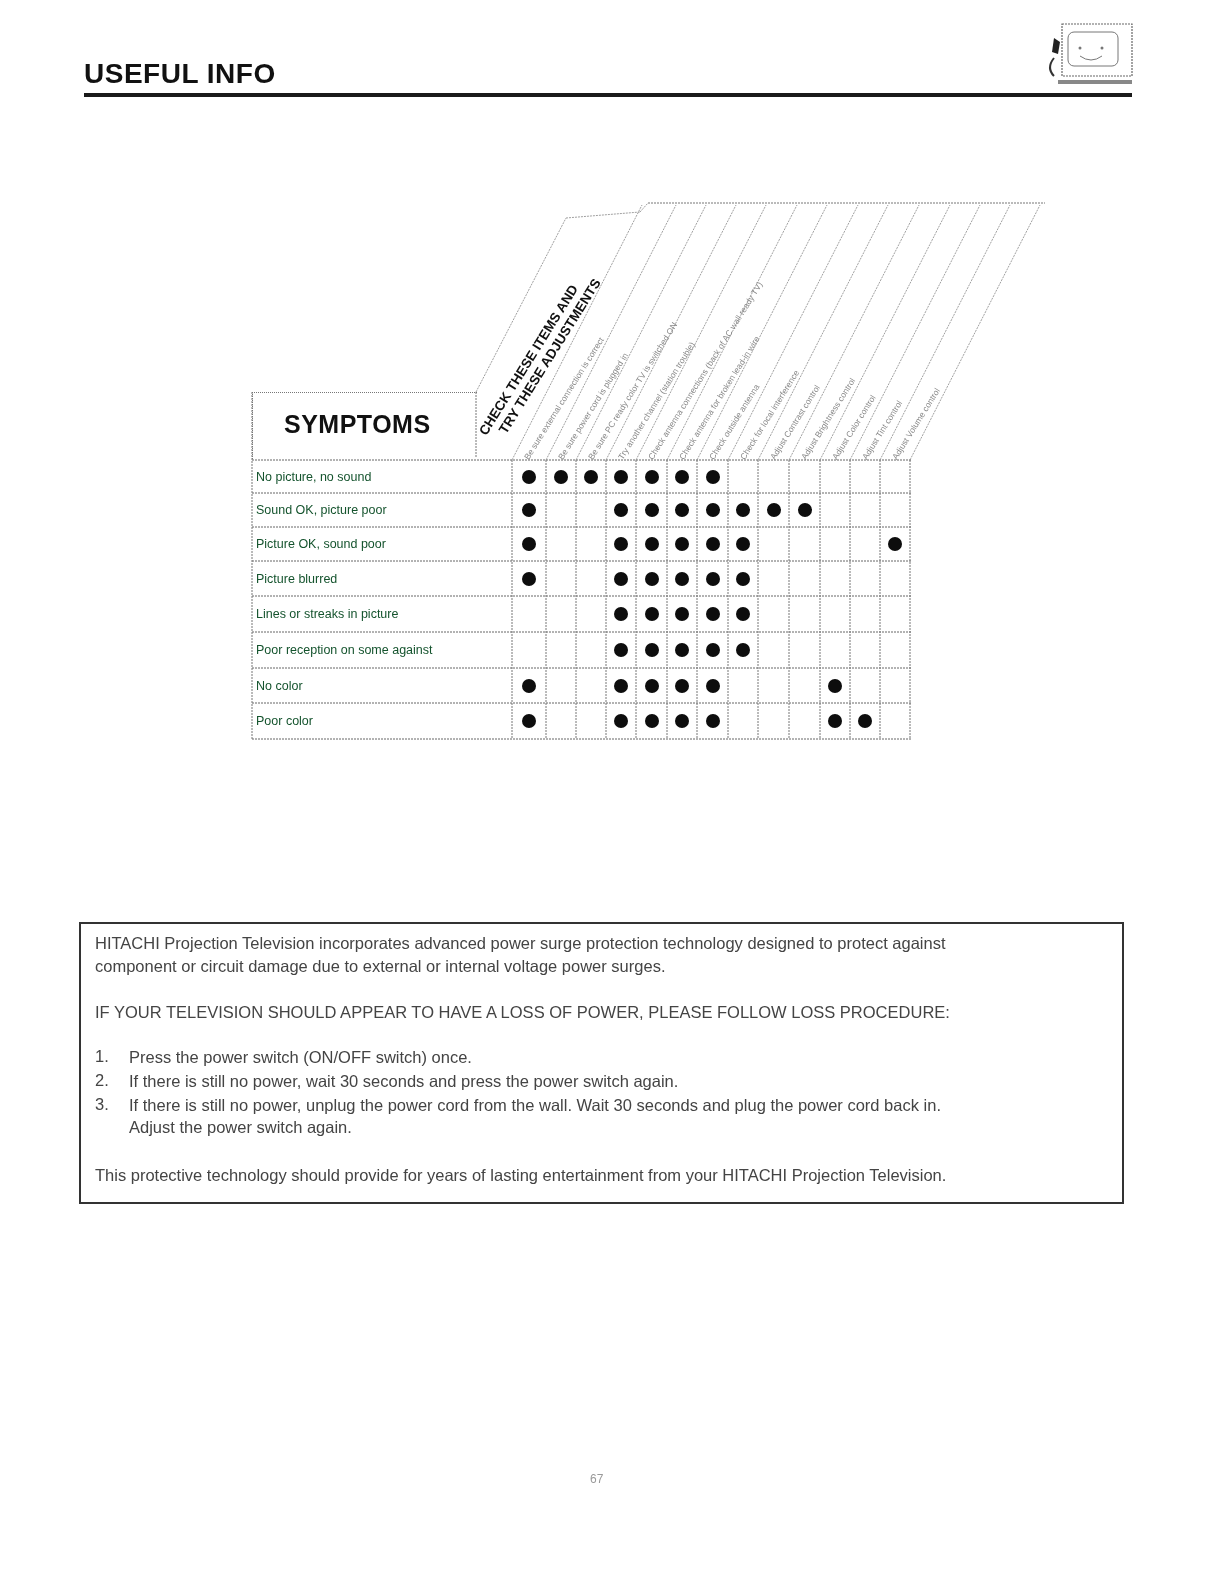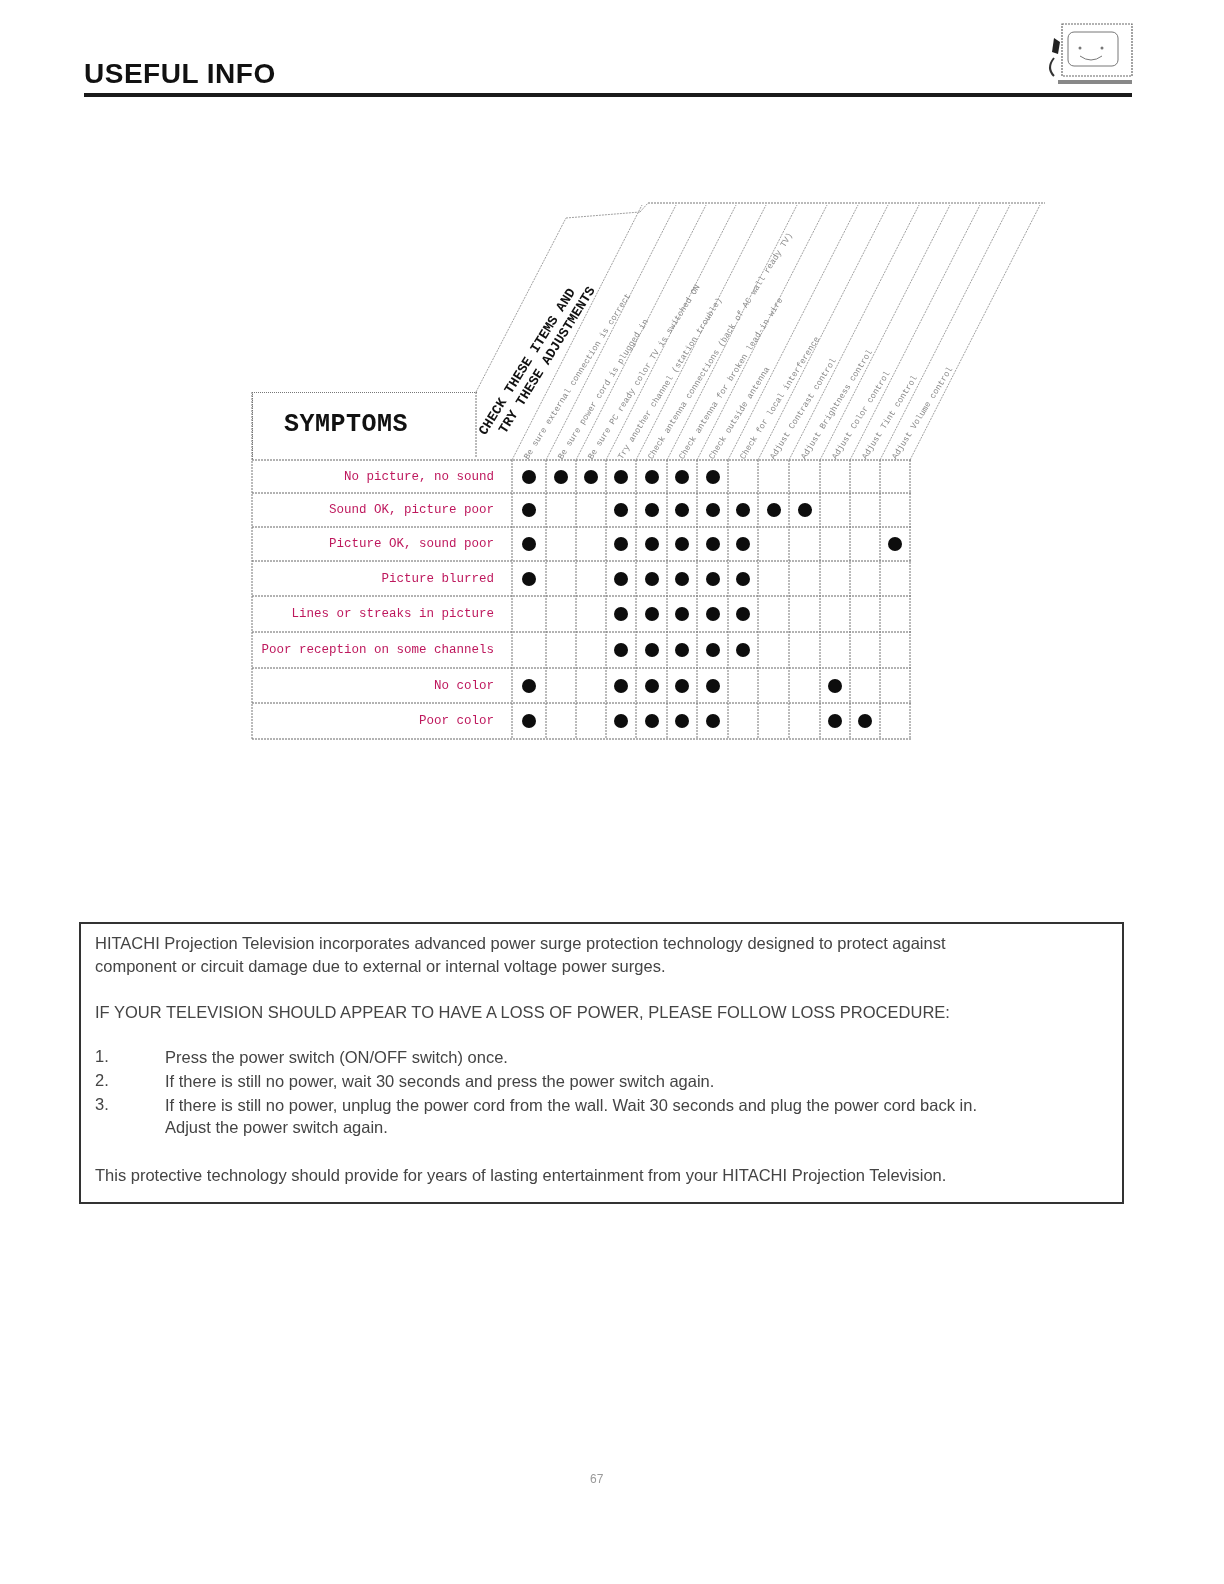--- a/index.html
+++ b/index.html
@@ -12,59 +12,59 @@
       position: absolute; left: 84px; top: 58px;
       font-size: 28px; font-weight: bold; letter-spacing: 0.5px; color: #111;
     }
     .title-rule {
       position: absolute; left: 84px; top: 93px; width: 1048px; height: 4px;
       background: #1a1a1a;
     }
     .tv-icon { position: absolute; left: 1040px; top: 18px; width: 96px; height: 72px; }
 
     
-    .chart { position: absolute; left: 0; top: 0; width: 1224px; height: 800px; font-family: Liberation Mono, monospace; }
+    .chart { position: absolute; left: 0; top: 0; width: 1224px; height: 800px; }
     .symptoms-box {
       position: absolute; left: 252px; top: 392px; width: 224px; height: 66px;
       border: 1px dotted #777; border-right: none; border-bottom: none;
     }
     .symptoms-title {
       position: absolute; left: 284px; top: 410px; font-size: 25px; font-weight: bold;
       letter-spacing: 0.5px; color: #111;
     }
     .check-header {
       position: absolute; left: 476px; top: 430px;
       transform-origin: 0 0; transform: rotate(-58deg);
       font-size: 13.5px; font-weight: bold; line-height: 16px; color: #111;
       white-space: nowrap;
     }
     .col-label {
       position: absolute; transform-origin: 0 0; transform: rotate(-58deg);
       font-size: 8.5px; color: #888; white-space: nowrap;
     }
     .grid-svg { position: absolute; left: 0; top: 0; }
     .sym-label {
-      position: absolute; left: 256px; width: 238px; text-align: right;
-      font-size: 12.5px; color: #be185d; line-height: 16px;
+      position: absolute; left: 256px; width: 238px; text-align: left;
+      font-size: 12.5px; color: #14532d; line-height: 16px;
     }
     .dot {
       position: absolute; width: 14px; height: 14px; border-radius: 50%; background: #0d0d0d;
     }
 
     
     .notice {
       position: absolute; left: 79px; top: 922px; width: 1045px; height: 282px;
       border: 2px solid #333; box-sizing: border-box;
     }
     .notice-text {
       position: absolute; left: 95px; font-size: 16.5px; color: #444; line-height: 23px;
       white-space: nowrap;
     }
     .step-num { position: absolute; left: 95px; font-size: 16.5px; color: #444; }
-    .step-text { position: absolute; left: 129px; font-size: 16.5px; color: #444; line-height: 23px; white-space: nowrap; margin-left: 36px; }
+    .step-text { position: absolute; left: 129px; font-size: 16.5px; color: #444; line-height: 23px; white-space: nowrap; }
     .page-number {
       position: absolute; left: 590px; top: 1472px; font-size: 12px; color: #999;
     }
   </style>
 </head>
 <body>
 
 <div class="page-title">USEFUL INFO</div>
 <div class="title-rule"></div>
 
@@ -178,21 +178,21 @@
       <div class="dot" style="left: 644.5px; top: 571.5px;"></div>
       <div class="dot" style="left: 675px; top: 571.5px;"></div>
       <div class="dot" style="left: 705.5px; top: 571.5px;"></div>
       <div class="dot" style="left: 736px; top: 571.5px;"></div>
       <div class="sym-label" style="top: 606px;">Lines or streaks in picture</div>
       <div class="dot" style="left: 614px; top: 607px;"></div>
       <div class="dot" style="left: 644.5px; top: 607px;"></div>
       <div class="dot" style="left: 675px; top: 607px;"></div>
       <div class="dot" style="left: 705.5px; top: 607px;"></div>
       <div class="dot" style="left: 736px; top: 607px;"></div>
-      <div class="sym-label" style="top: 642px;">Poor reception on some channels</div>
+      <div class="sym-label" style="top: 642px;">Poor reception on some against</div>
       <div class="dot" style="left: 614px; top: 643px;"></div>
       <div class="dot" style="left: 644.5px; top: 643px;"></div>
       <div class="dot" style="left: 675px; top: 643px;"></div>
       <div class="dot" style="left: 705.5px; top: 643px;"></div>
       <div class="dot" style="left: 736px; top: 643px;"></div>
       <div class="sym-label" style="top: 677.5px;">No color</div>
       <div class="dot" style="left: 522px; top: 678.5px;"></div>
       <div class="dot" style="left: 614px; top: 678.5px;"></div>
       <div class="dot" style="left: 644.5px; top: 678.5px;"></div>
       <div class="dot" style="left: 675px; top: 678.5px;"></div>

